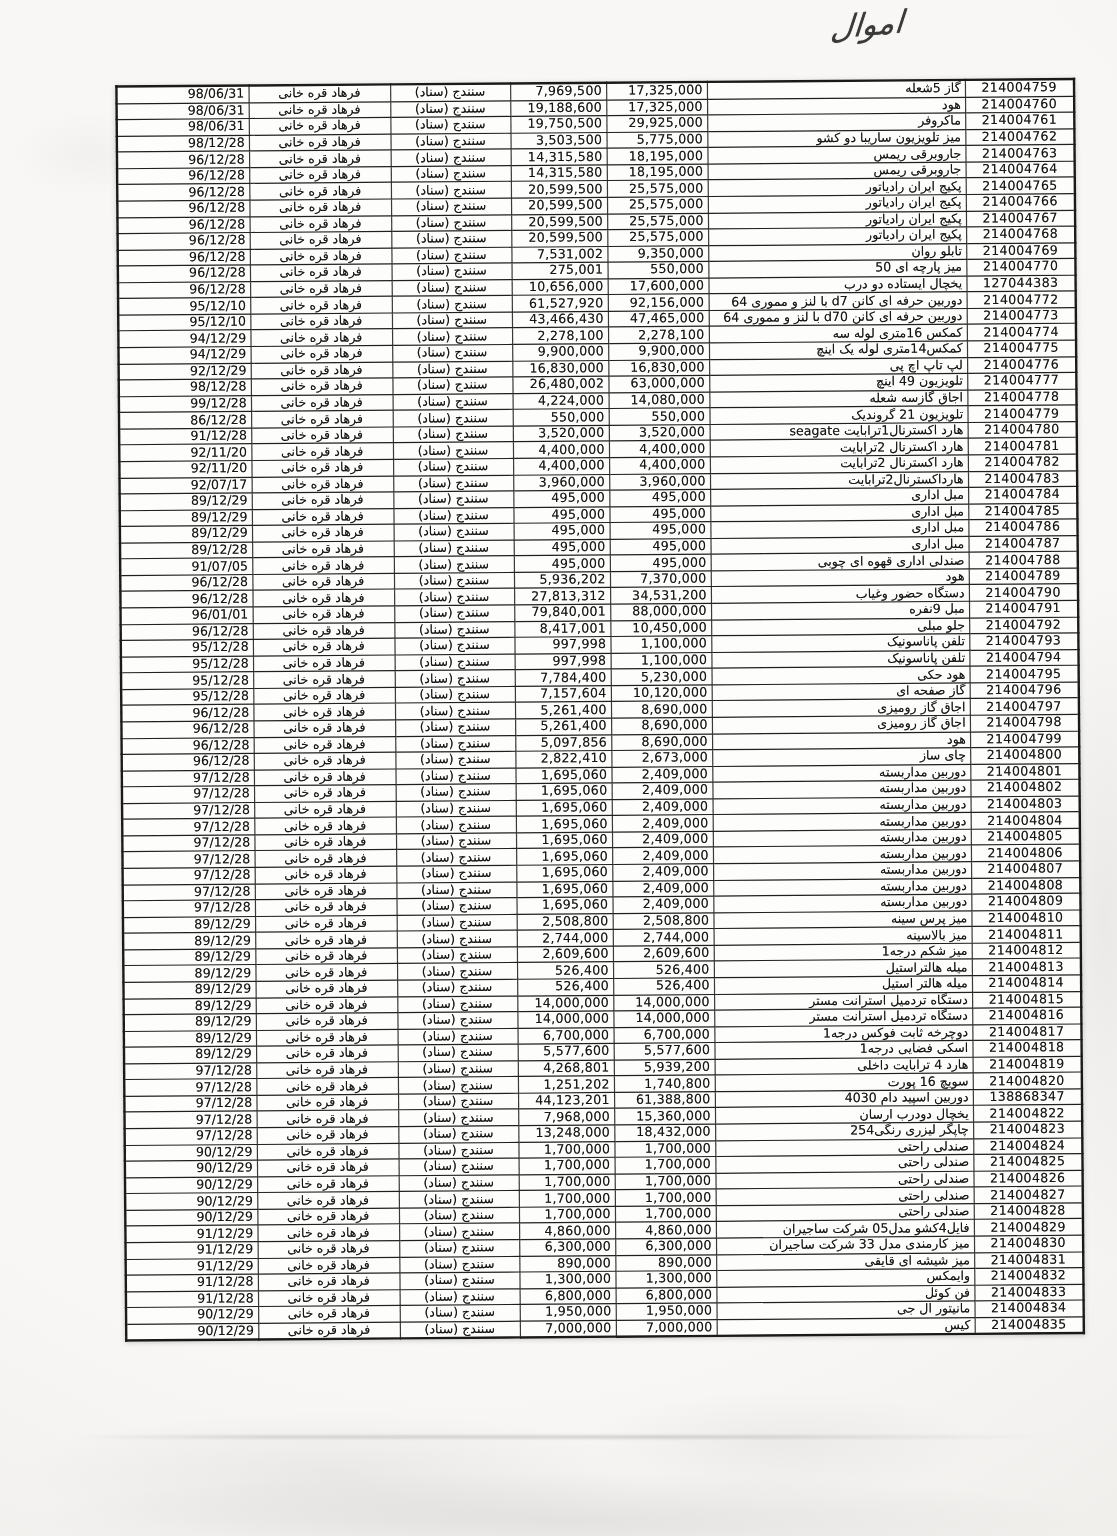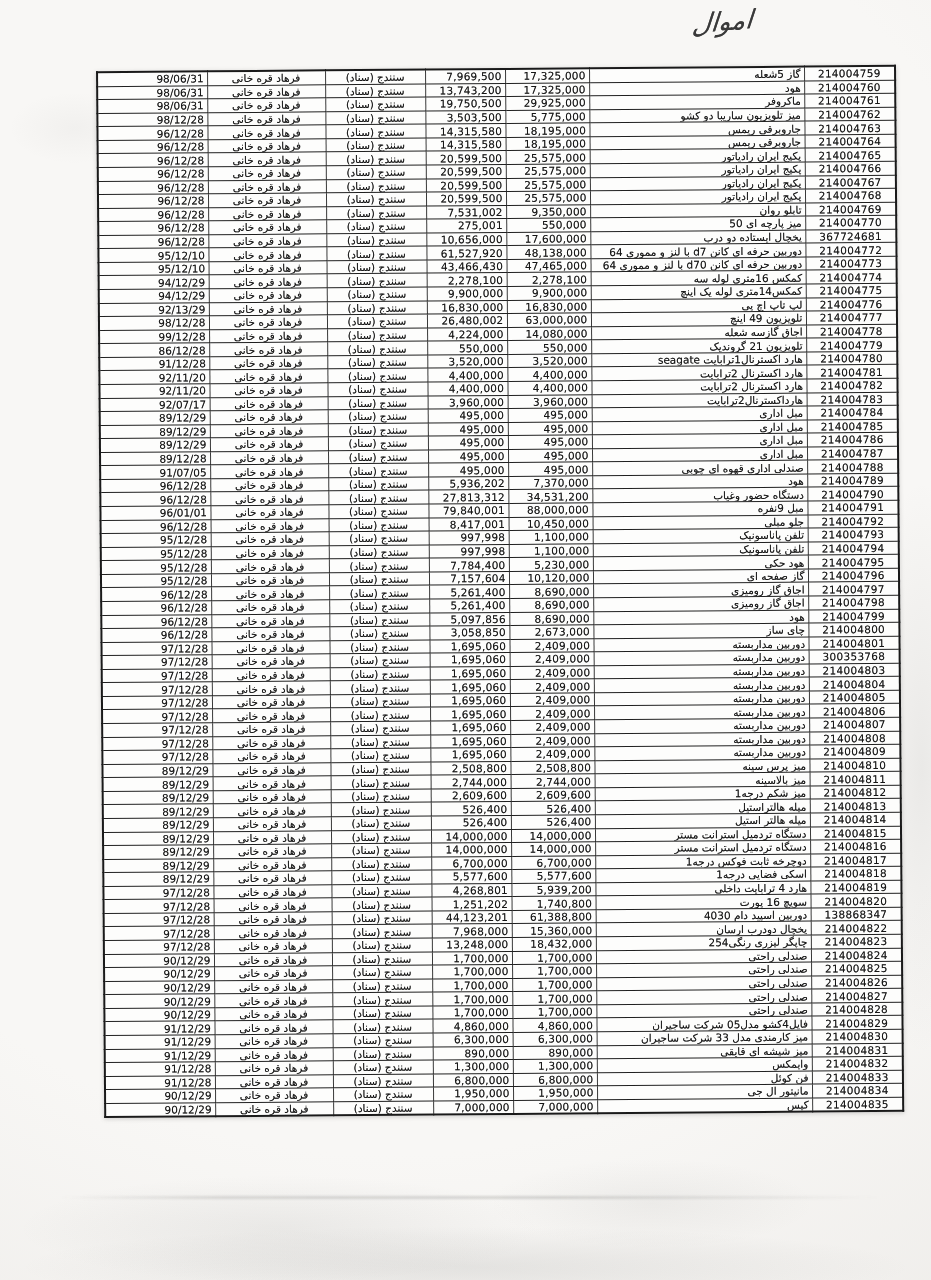--- a/index.html
+++ b/index.html
@@ -79,21 +79,21 @@
           <td class="c-loc" dir="rtl">سنندج (سناد)</td>
           <td class="c-num">7,969,500</td>
           <td class="c-num">17,325,000</td>
           <td class="c-item" dir="rtl">گاز 5شعله</td>
           <td class="c-id">214004759</td>
         </tr>
         <tr>
           <td class="c-date">98/06/31</td>
           <td class="c-name" dir="rtl">فرهاد قره خانی</td>
           <td class="c-loc" dir="rtl">سنندج (سناد)</td>
-          <td class="c-num">13,743,200</td>
+          <td class="c-num">19,188,600</td>
           <td class="c-num">17,325,000</td>
           <td class="c-item" dir="rtl">هود</td>
           <td class="c-id">214004760</td>
         </tr>
         <tr>
           <td class="c-date">98/06/31</td>
           <td class="c-name" dir="rtl">فرهاد قره خانی</td>
           <td class="c-loc" dir="rtl">سنندج (سناد)</td>
           <td class="c-num">19,750,500</td>
           <td class="c-num">29,925,000</td>
@@ -181,28 +181,28 @@
           <td class="c-item" dir="rtl">میز پارچه ای 50</td>
           <td class="c-id">214004770</td>
         </tr>
         <tr>
           <td class="c-date">96/12/28</td>
           <td class="c-name" dir="rtl">فرهاد قره خانی</td>
           <td class="c-loc" dir="rtl">سنندج (سناد)</td>
           <td class="c-num">10,656,000</td>
           <td class="c-num">17,600,000</td>
           <td class="c-item" dir="rtl">یخچال ایستاده دو درب</td>
-          <td class="c-id">367724681</td>
+          <td class="c-id">127044383</td>
         </tr>
         <tr>
           <td class="c-date">95/12/10</td>
           <td class="c-name" dir="rtl">فرهاد قره خانی</td>
           <td class="c-loc" dir="rtl">سنندج (سناد)</td>
           <td class="c-num">61,527,920</td>
-          <td class="c-num">48,138,000</td>
+          <td class="c-num">92,156,000</td>
           <td class="c-item" dir="rtl">دوربین حرفه ای کانن d7 با لنز و مموری 64</td>
           <td class="c-id">214004772</td>
         </tr>
         <tr>
           <td class="c-date">95/12/10</td>
           <td class="c-name" dir="rtl">فرهاد قره خانی</td>
           <td class="c-loc" dir="rtl">سنندج (سناد)</td>
           <td class="c-num">43,466,430</td>
           <td class="c-num">47,465,000</td>
           <td class="c-item" dir="rtl">دوربین حرفه ای کانن d70 با لنز و مموری 64</td>
@@ -220,21 +220,21 @@
         <tr>
           <td class="c-date">94/12/29</td>
           <td class="c-name" dir="rtl">فرهاد قره خانی</td>
           <td class="c-loc" dir="rtl">سنندج (سناد)</td>
           <td class="c-num">9,900,000</td>
           <td class="c-num">9,900,000</td>
           <td class="c-item" dir="rtl">کمکس14متری لوله یک اینچ</td>
           <td class="c-id">214004775</td>
         </tr>
         <tr>
-          <td class="c-date">92/13/29</td>
+          <td class="c-date">92/12/29</td>
           <td class="c-name" dir="rtl">فرهاد قره خانی</td>
           <td class="c-loc" dir="rtl">سنندج (سناد)</td>
           <td class="c-num">16,830,000</td>
           <td class="c-num">16,830,000</td>
           <td class="c-item" dir="rtl">لپ تاپ اچ پی</td>
           <td class="c-id">214004776</td>
         </tr>
         <tr>
           <td class="c-date">98/12/28</td>
           <td class="c-name" dir="rtl">فرهاد قره خانی</td>
@@ -439,42 +439,42 @@
           <td class="c-loc" dir="rtl">سنندج (سناد)</td>
           <td class="c-num">5,097,856</td>
           <td class="c-num">8,690,000</td>
           <td class="c-item" dir="rtl">هود</td>
           <td class="c-id">214004799</td>
         </tr>
         <tr>
           <td class="c-date">96/12/28</td>
           <td class="c-name" dir="rtl">فرهاد قره خانی</td>
           <td class="c-loc" dir="rtl">سنندج (سناد)</td>
-          <td class="c-num">3,058,850</td>
+          <td class="c-num">2,822,410</td>
           <td class="c-num">2,673,000</td>
           <td class="c-item" dir="rtl">چای ساز</td>
           <td class="c-id">214004800</td>
         </tr>
         <tr>
           <td class="c-date">97/12/28</td>
           <td class="c-name" dir="rtl">فرهاد قره خانی</td>
           <td class="c-loc" dir="rtl">سنندج (سناد)</td>
           <td class="c-num">1,695,060</td>
           <td class="c-num">2,409,000</td>
           <td class="c-item" dir="rtl">دوربین مداربسته</td>
           <td class="c-id">214004801</td>
         </tr>
         <tr>
           <td class="c-date">97/12/28</td>
           <td class="c-name" dir="rtl">فرهاد قره خانی</td>
           <td class="c-loc" dir="rtl">سنندج (سناد)</td>
           <td class="c-num">1,695,060</td>
           <td class="c-num">2,409,000</td>
           <td class="c-item" dir="rtl">دوربین مداربسته</td>
-          <td class="c-id">300353768</td>
+          <td class="c-id">214004802</td>
         </tr>
         <tr>
           <td class="c-date">97/12/28</td>
           <td class="c-name" dir="rtl">فرهاد قره خانی</td>
           <td class="c-loc" dir="rtl">سنندج (سناد)</td>
           <td class="c-num">1,695,060</td>
           <td class="c-num">2,409,000</td>
           <td class="c-item" dir="rtl">دوربین مداربسته</td>
           <td class="c-id">214004803</td>
         </tr>

